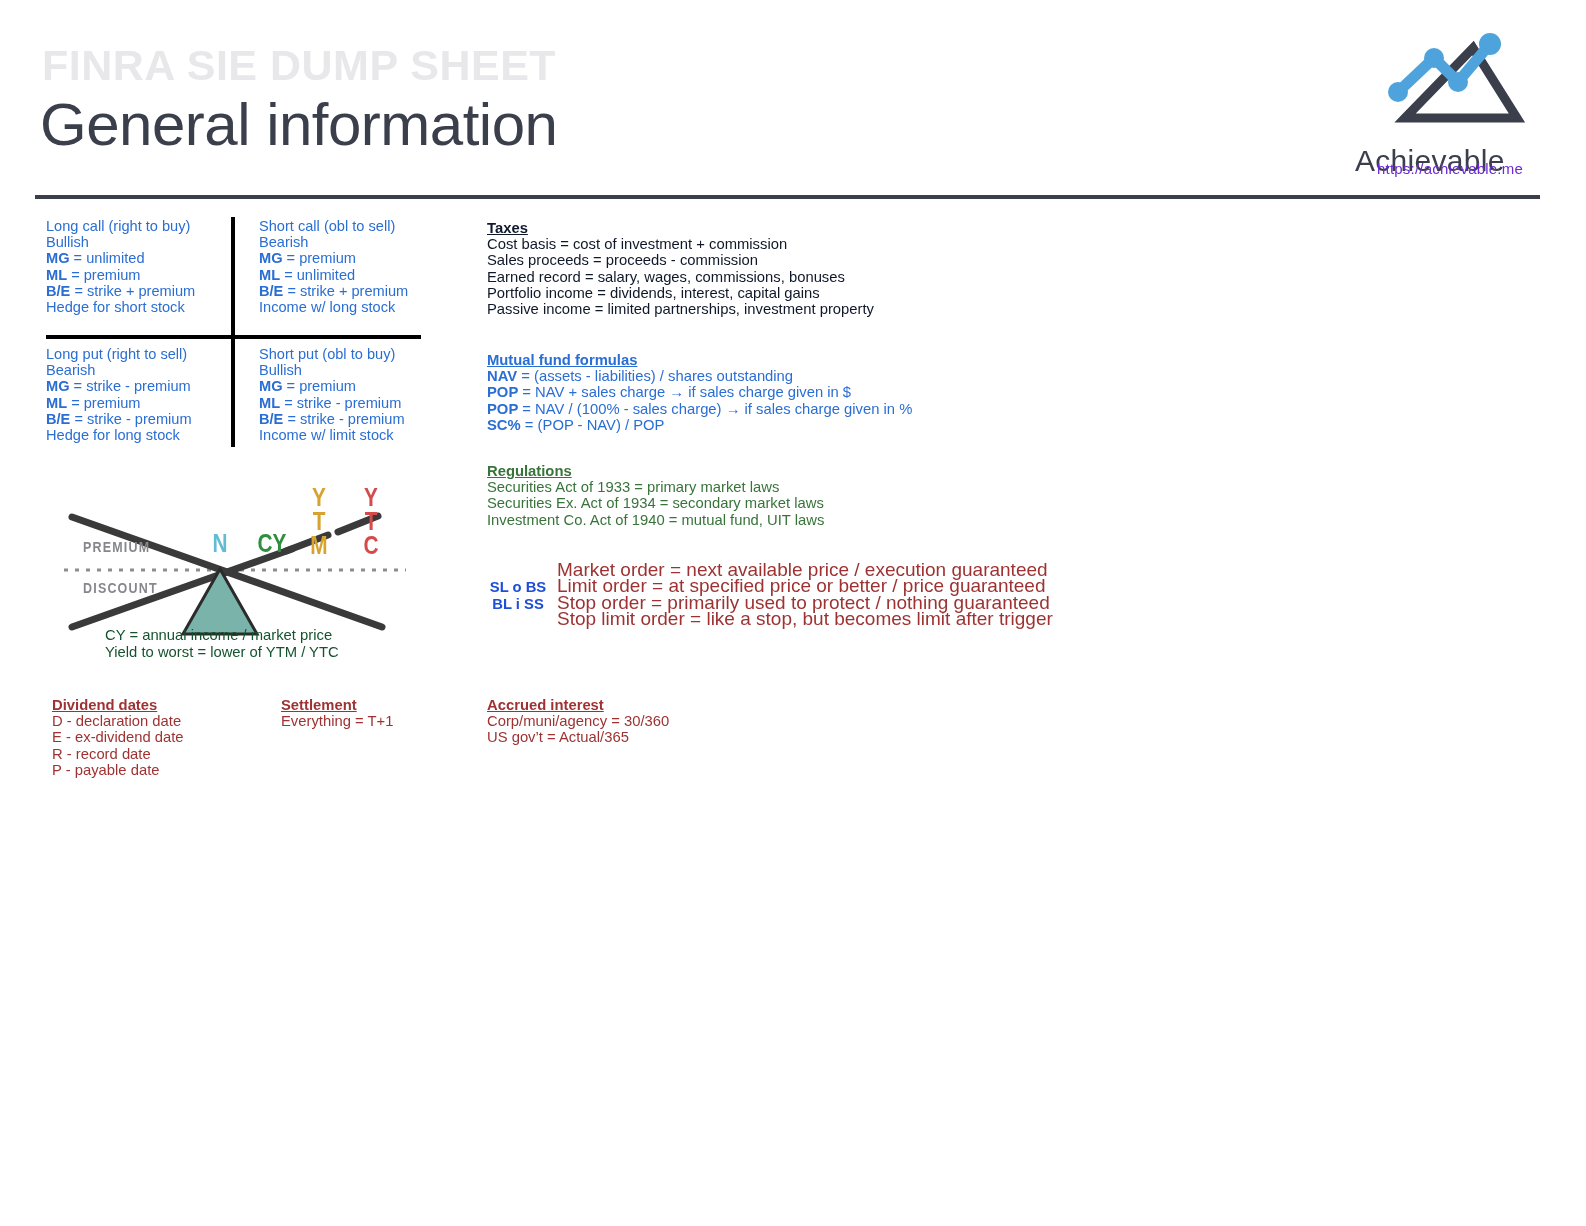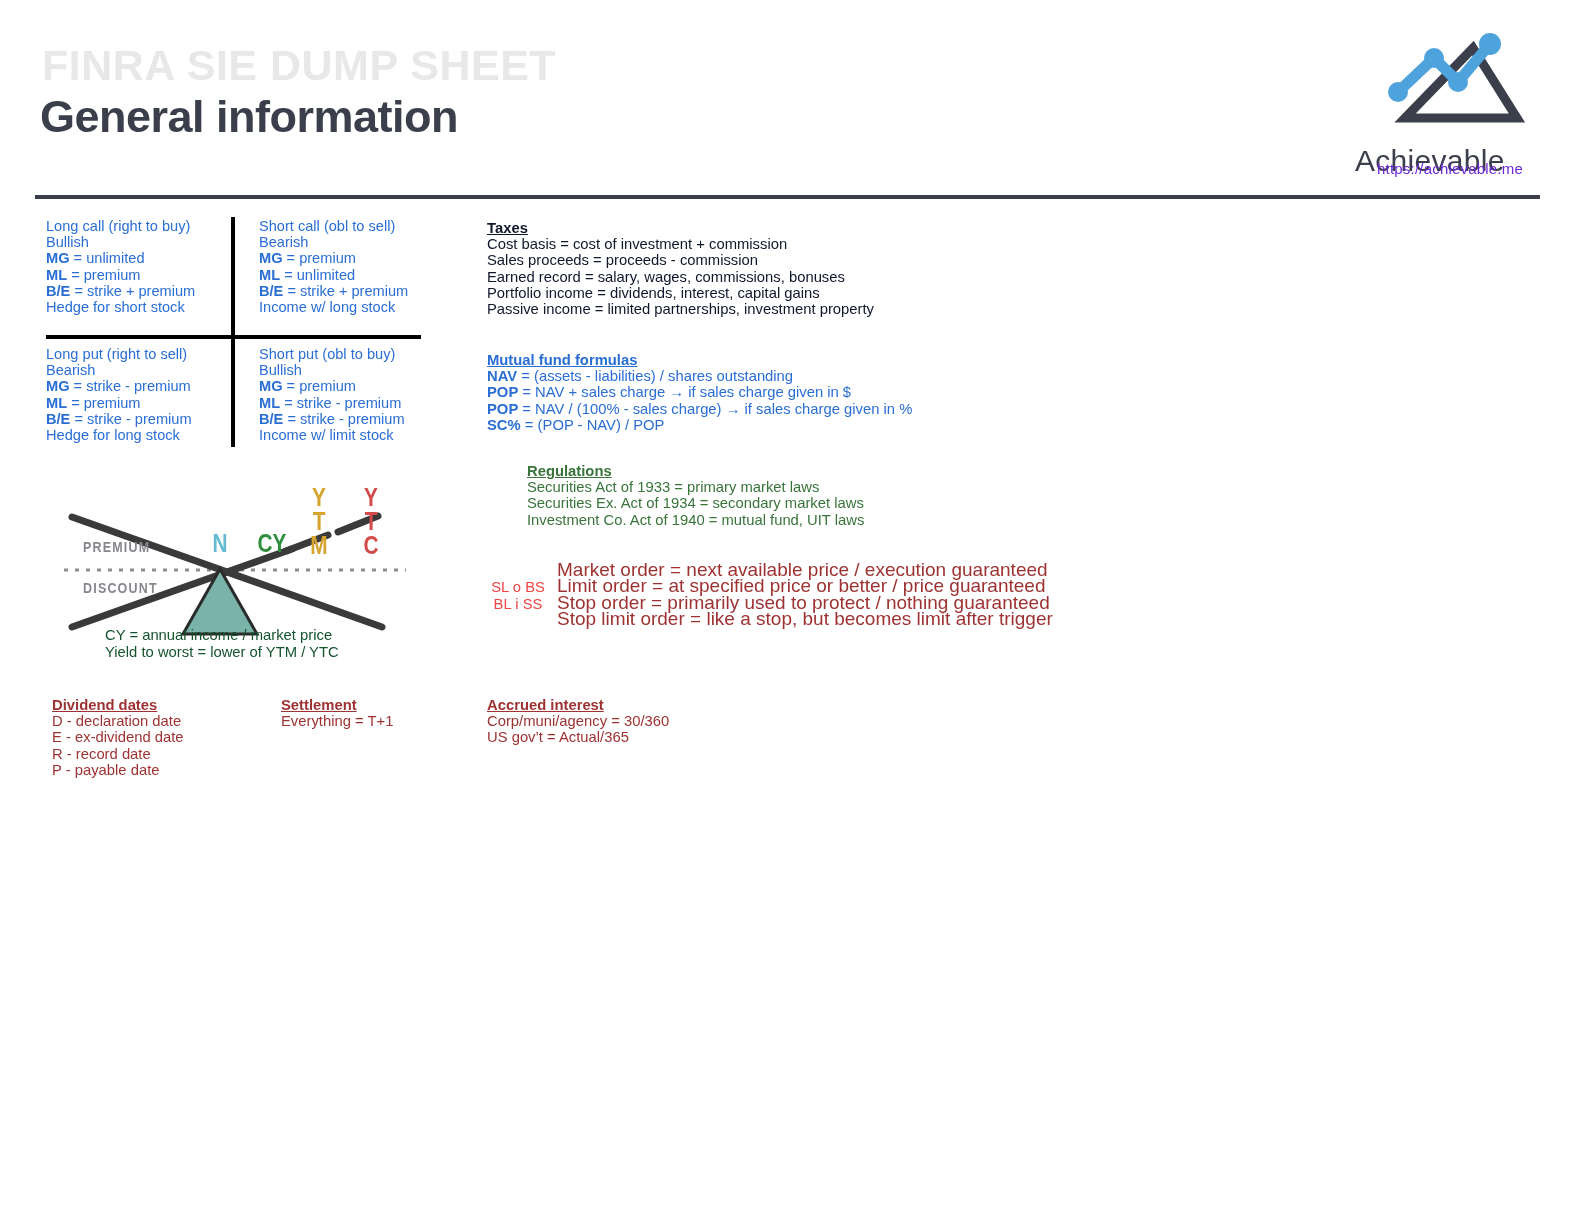--- a/index.html
+++ b/index.html
@@ -29,22 +29,22 @@
     font-size: 43px;
     font-weight: bold;
     letter-spacing: 0.5px;
     color: #e8e8ea;
     line-height: 1;
     white-space: nowrap;
   }
   #page-title {
     position: absolute;
     left: 40px; top: 93px;
-    font-size: 45px;
-    font-weight: 700;
+    font-size: 60px;
+    font-weight: 400;
     color: #3a3f4b;
     line-height: 1.05;
     letter-spacing: -0.5px;
     white-space: nowrap;
   }
   #header-rule {
     position: absolute;
     left: 35px; top: 195px;
     width: 1505px; height: 4px;
     background: #3a3f4b;
@@ -173,41 +173,42 @@
   .block .head {
     font-weight: bold;
     text-decoration: underline;
     display: block;
   }
   .block .line { display: block; }
   .block .lbl  { font-weight: bold; }
 
   .c-gold   { color: #0f172a; }
   .c-blue   { color: #2a6ed4; }
-  .c-green  { color: #38743a; margin-left: 40px; }
+  .c-green  { color: #38743a; }
   .c-maroon { color: #9e3232; }
 
   #taxes       { left: 487px; top: 220px; }
   #mutual-fund { left: 487px; top: 352px; }
   #regulations { left: 487px; top: 463px; }
 
   #orders {
     position: absolute;
     left: 487px; top: 558px;
     width: 480px; height: 75px;
   }
   #order-mnemonic {
     position: absolute;
     left: 0px; top: 21px;
     width: 62px;
     text-align: center;
     font-size: 14.8px;
     line-height: 17.2px;
-    color: #ef4444;
-    white-space: nowrap;
+    color: #1d4ed8;
+    white-space: nowrap;
+    font-weight: bold;
   }
   #order-list {
     position: absolute;
     left: 70px; top: 4px;
     font-size: 19px;
     line-height: 16.4px;
     color: #9e3232;
     white-space: nowrap;
   }
 

